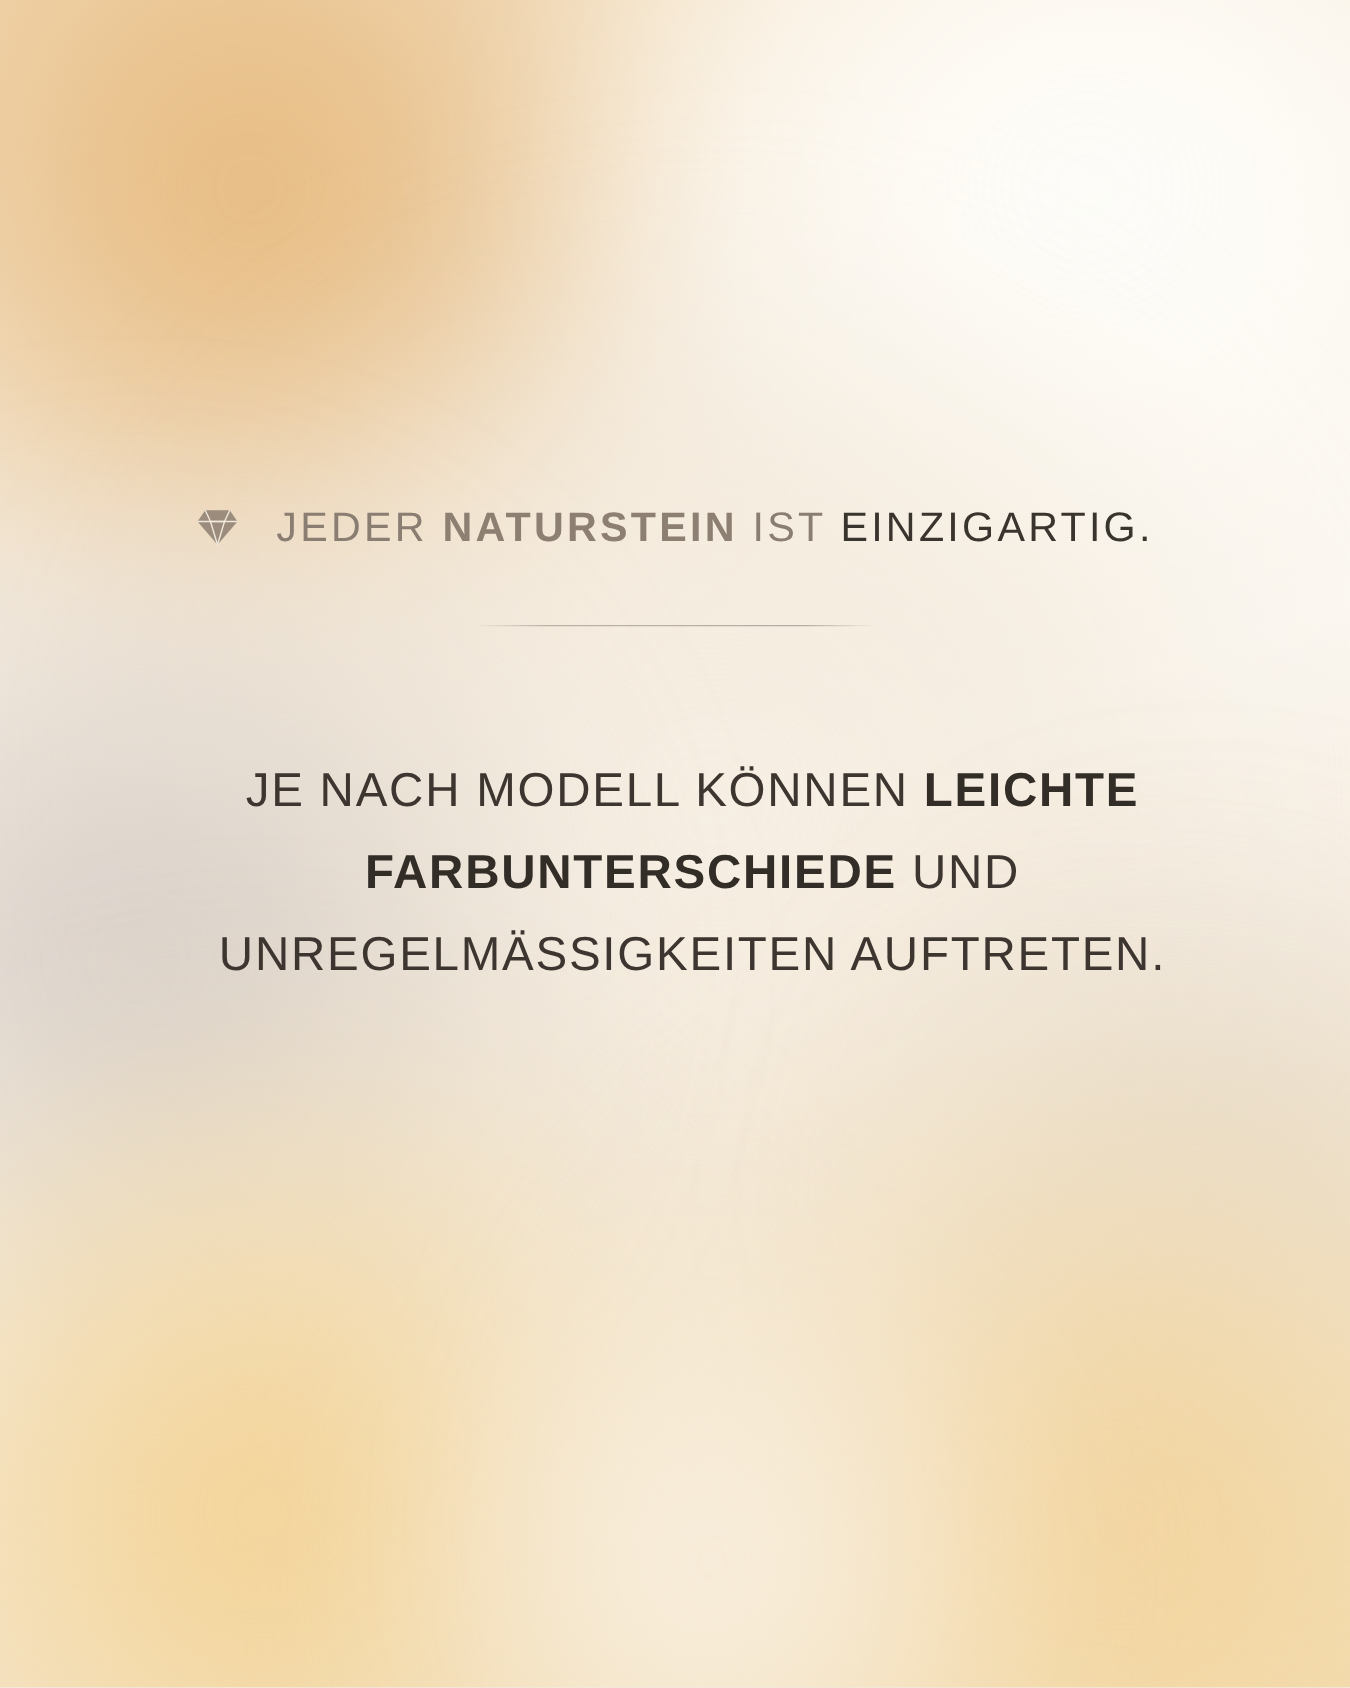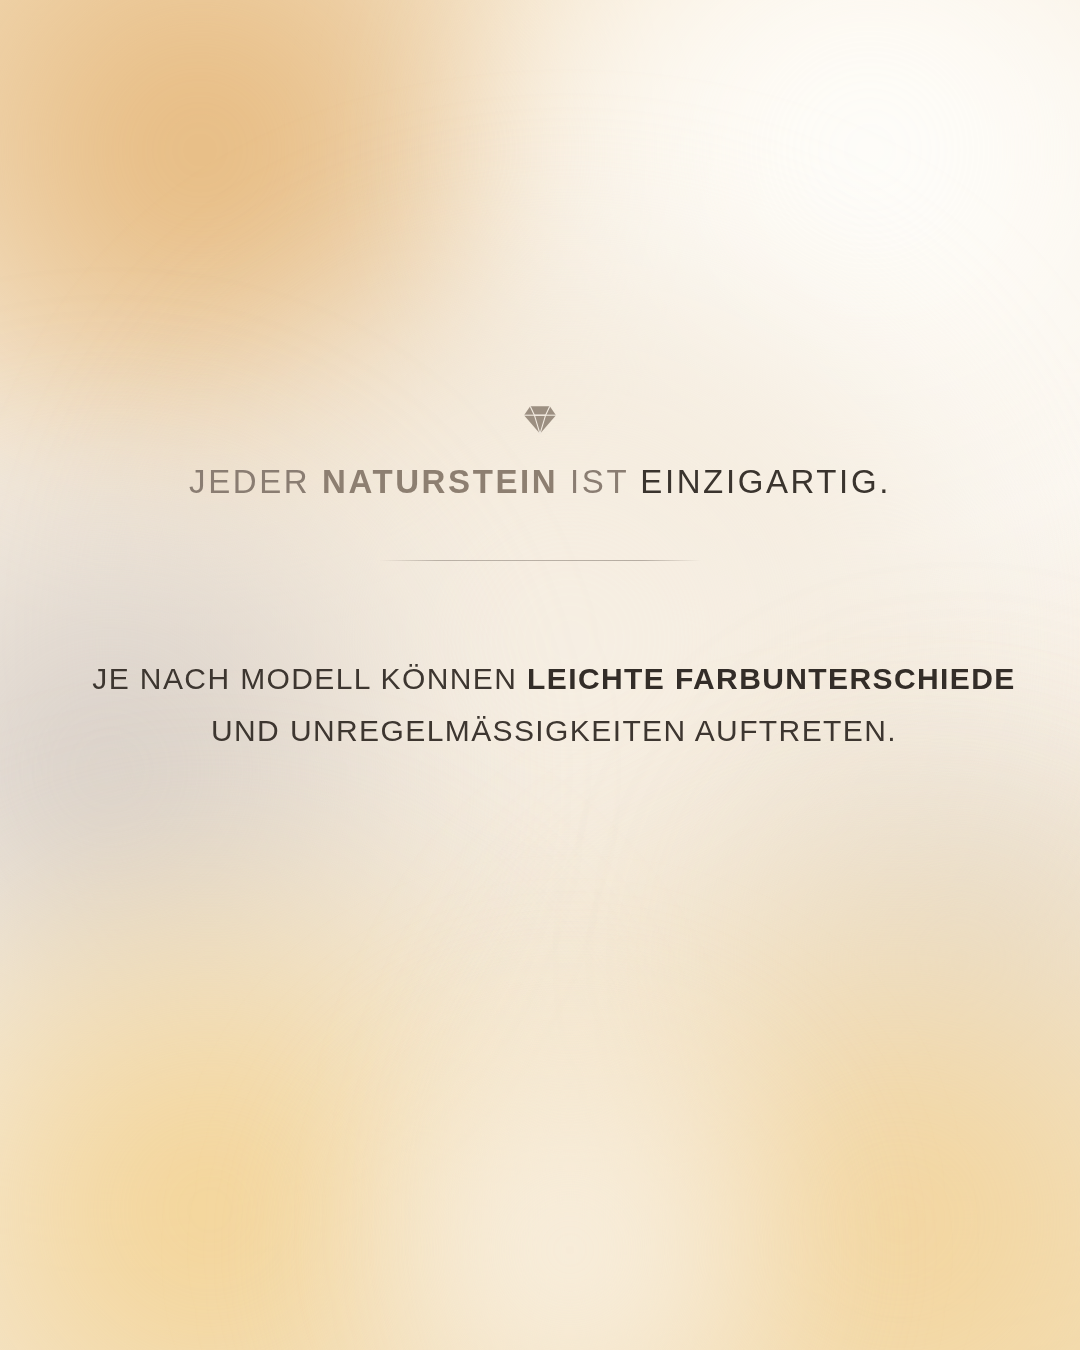--- a/index.html
+++ b/index.html
@@ -95,21 +95,20 @@
     align-items: center;
   }
 
   .headline {
     margin-top: 405px;
     display: flex;
     align-items: center;
     justify-content: flex-start;
     gap: 30px;
     white-space: nowrap;
-    flex-direction: column;
   }
   .gem-icon {
     display: block;
     width: 34px;
     height: 30px;
     opacity: 0.85;
   }
   .headline-text {
     font-size: 33px;
     letter-spacing: 2.6px;
@@ -128,21 +127,21 @@
     background: linear-gradient(90deg, rgba(150,140,130,0) 0%, rgba(140,130,120,0.55) 18%, rgba(140,130,120,0.6) 82%, rgba(150,140,130,0) 100%);
   }
 
   .body-block {
     margin-top: 62px;
     width: 960px;
     text-align: center;
     color: #3d3630;
   }
   .para {
-    font-size: 30px;
+    font-size: 38px;
     line-height: 1.72;
     letter-spacing: 1.4px;
     text-transform: uppercase;
     font-weight: 400;
     margin-left: 28px;
   }
   .para b { font-weight: 700; color: #332d28; }
   .para + .para { margin-top: 56px; }
 </style>
 </head>

